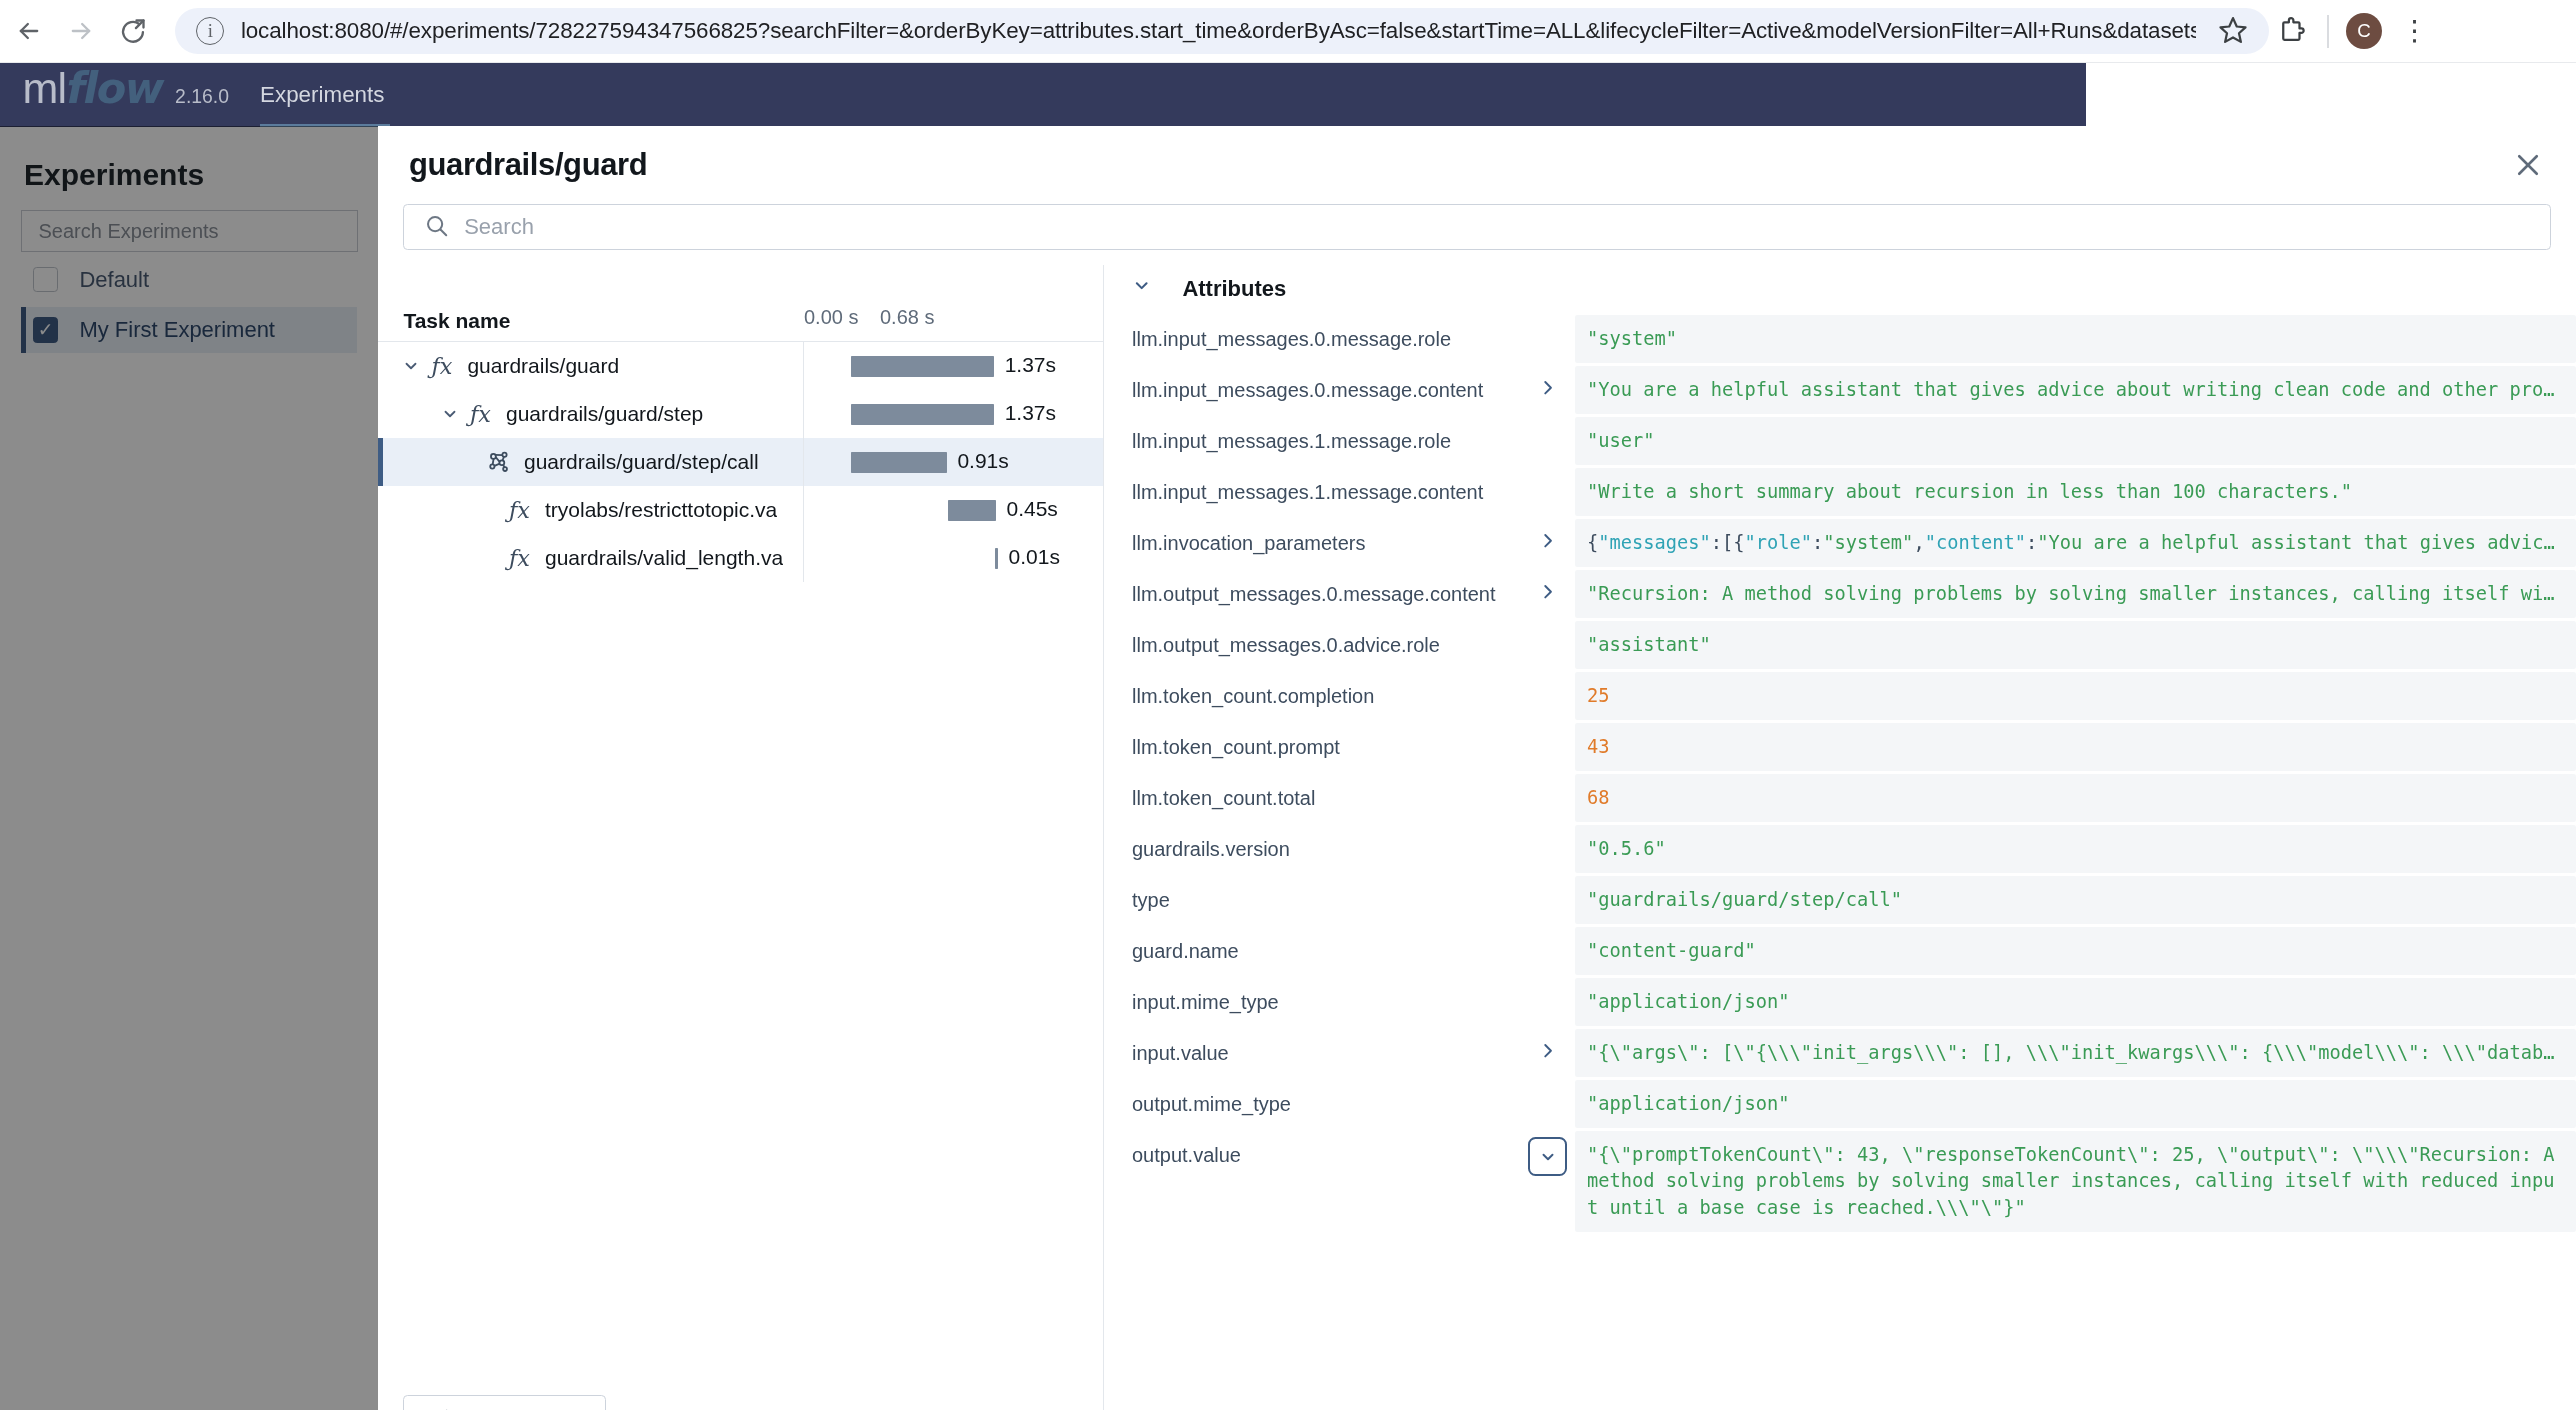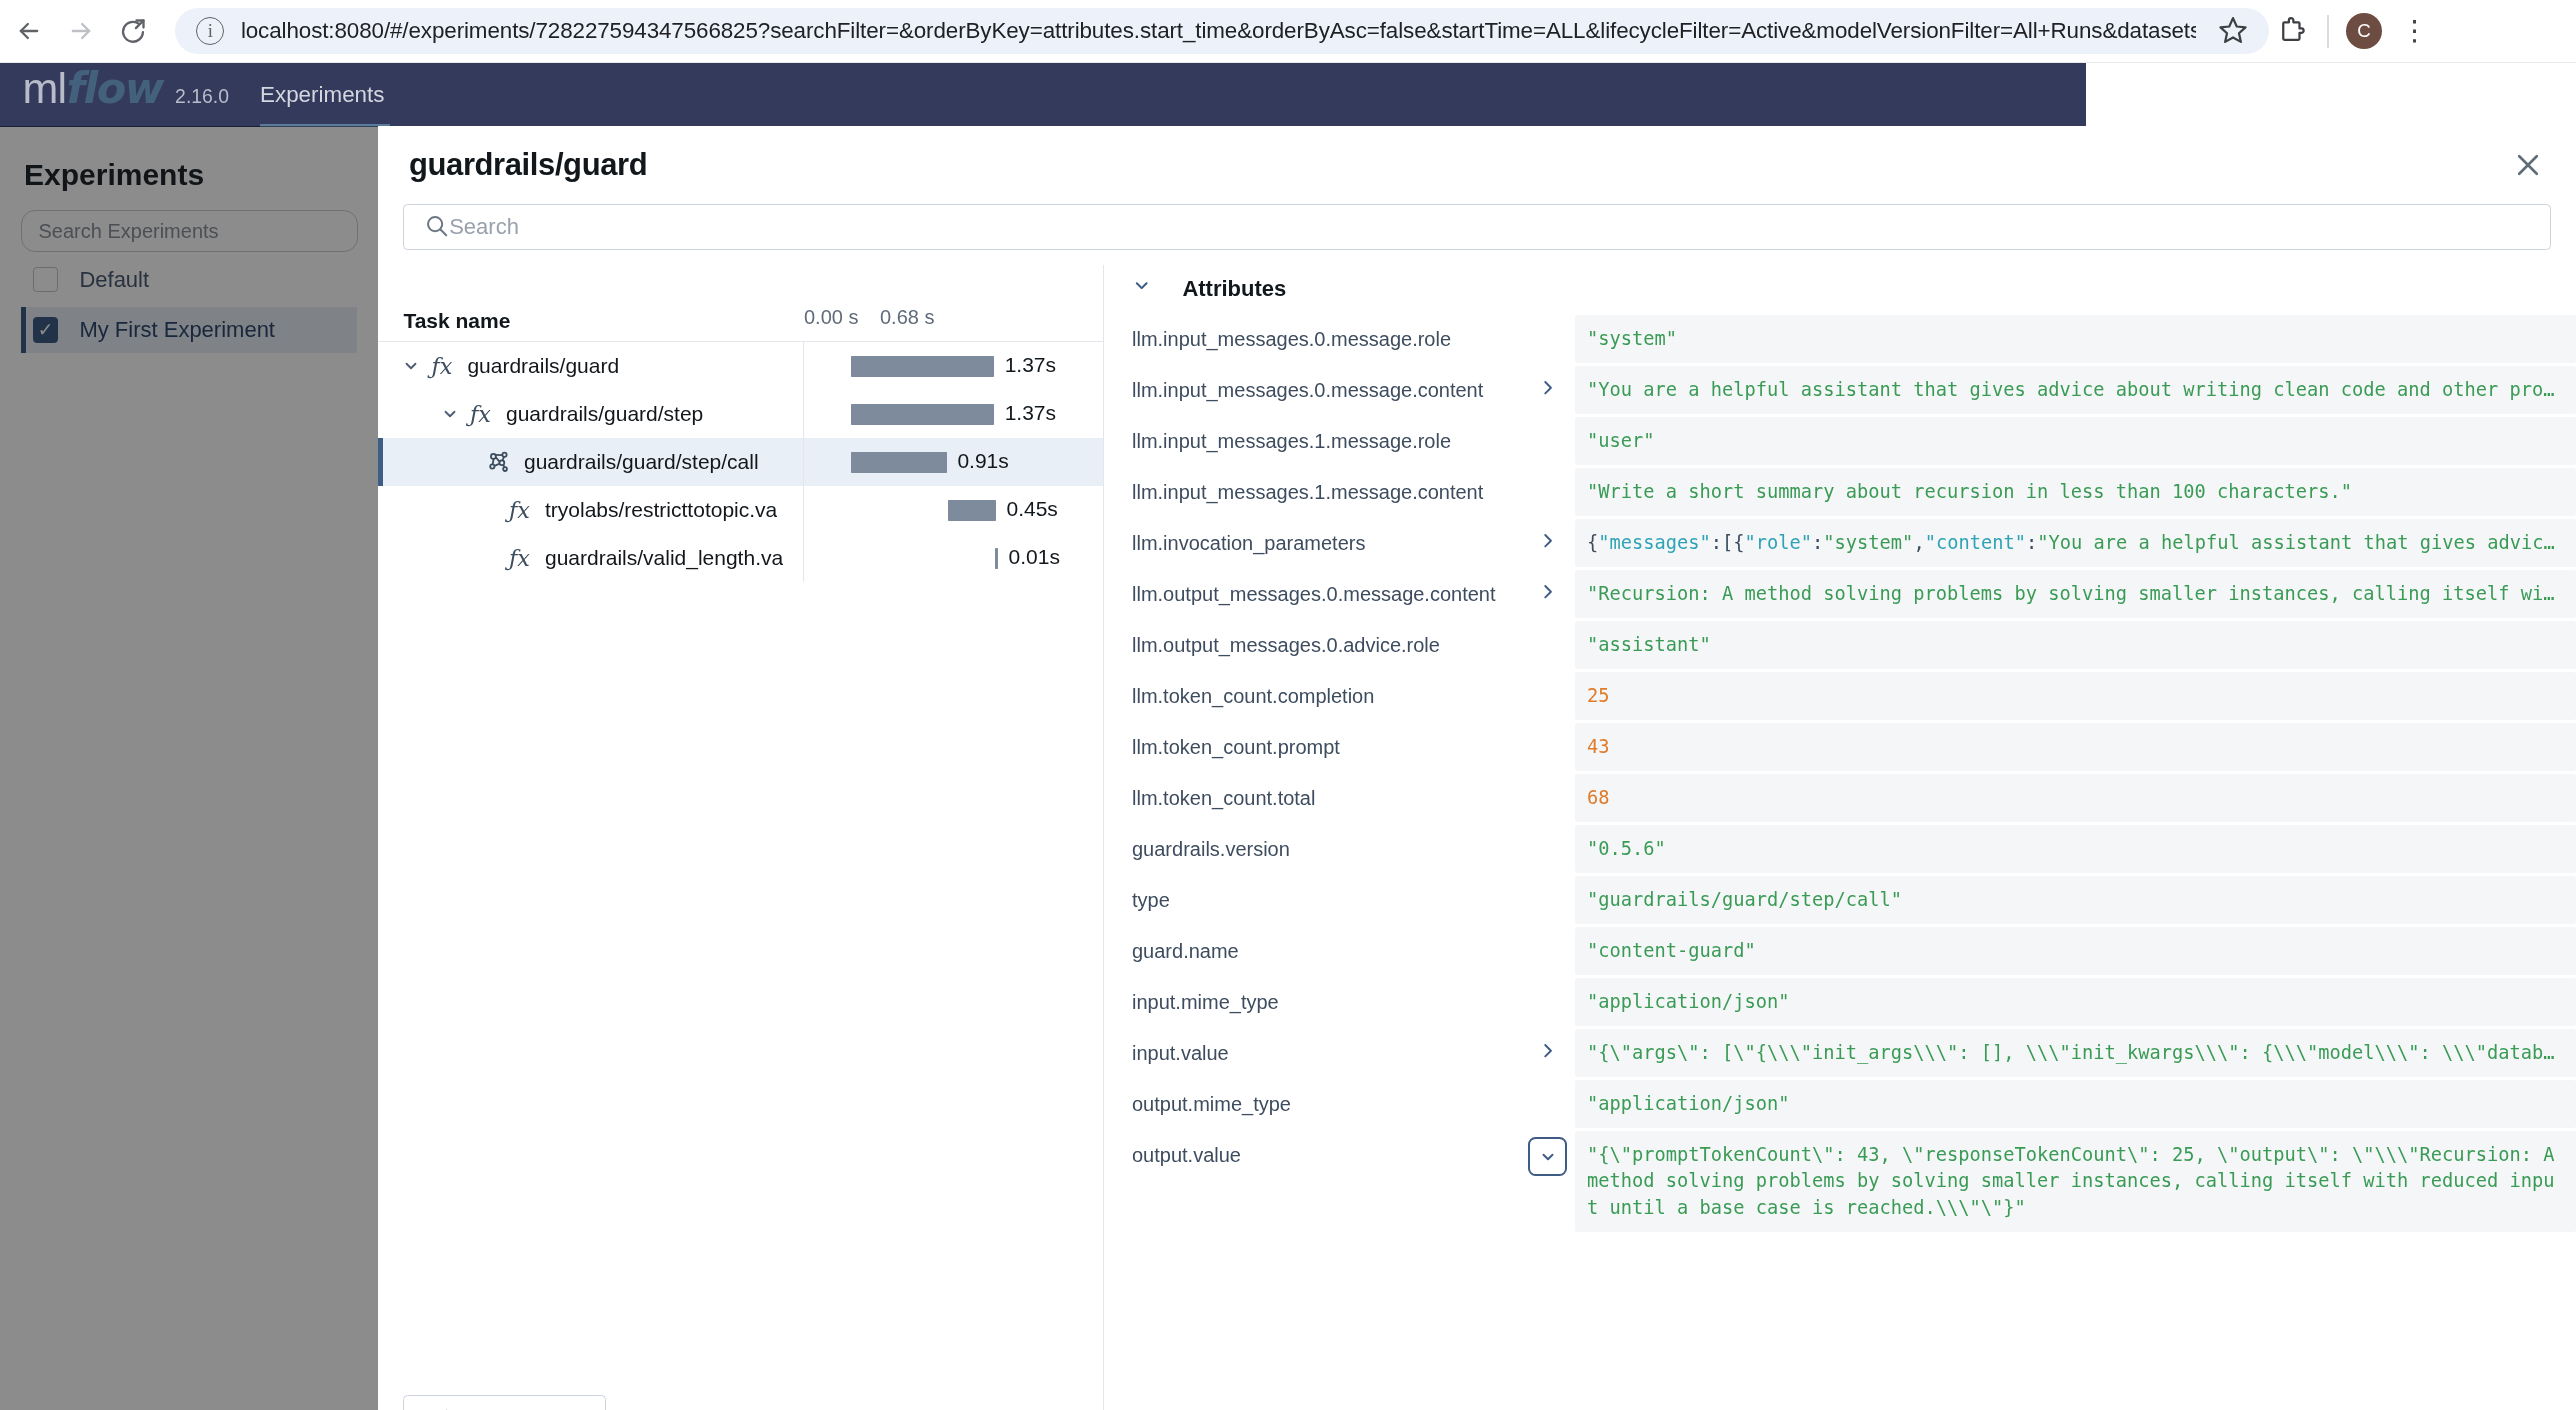--- a/index.html
+++ b/index.html
@@ -69,21 +69,21 @@
     color: #d4d7e0; font-size: 22.4px; padding: 0 6px 16.5px 0;
   }
   .hdr-tab.active { border-bottom: 3.7px solid #5b7b9c; }
 
   #sidebar {
     position: absolute; left: 0; top: 64px; width: 378px; height: 1284px;
     background: #fff; padding: 0 21px;
   }
   #exp-title { font-size: 30px; font-weight: 700; color: #1f272d; padding: 31px 0 18px 3px; }
   #exp-search {
-    width: 337px; height: 42px; border: 0.7px solid #c8ccd4; border-radius: 14px;
+    width: 337px; height: 42px; border: 0.7px solid #c8ccd4; border-radius: 0;
     display: flex; align-items: center; padding-left: 16.5px;
     font-size: 20px; color: #8a9099;
   }
   .exp-item {
     height: 46px; display: flex; align-items: center; padding-left: 12px;
     margin-top: 4.5px; position: relative;
   }
   .exp-item.selected { background: #e8eef6; }
   .exp-item.selected::before {
     content: ""; position: absolute; left: 0; top: 0; width: 5.2px; height: 100%;
@@ -115,21 +115,21 @@
   }
   #modal-title { font-size: 31px; font-weight: 700; color: #12171c; letter-spacing: -0.4px; }
   #close-btn {
     margin-left: auto; width: 46px; height: 46px;
     display: flex; align-items: center; justify-content: center;
     color: #5f6b7a;
   }
   #search-wrap { padding: 0 25.4px 0 25.4px; flex: none; }
   #trace-search {
     height: 46px; border: 0.7px solid #cdd3dc; border-radius: 4.5px;
-    display: flex; align-items: center; padding-left: 19.4px; 
+    display: flex; align-items: center; padding-left: 19.4px; gap: 15px;
   }
   #trace-search .ph { font-size: 22px; color: #99a1ac; }
 
   #modal-body { flex: 1; display: flex; min-height: 0; margin-top: 15px; }
 
   
   #timeline-panel {
     width: 726px; flex: none; display: flex; flex-direction: column;
     border-right: 0.7px solid #e3e7ec;
   }

